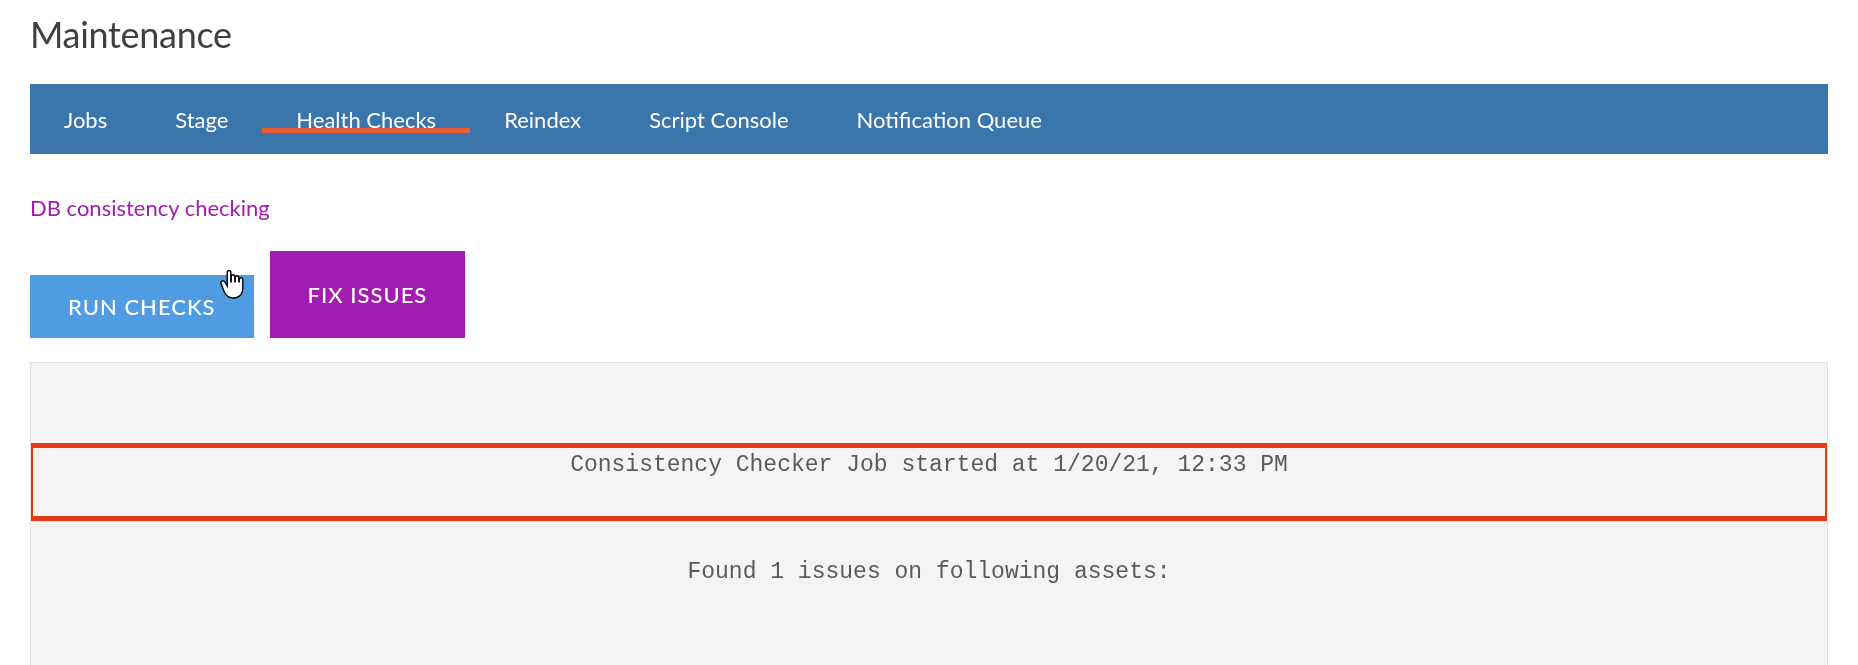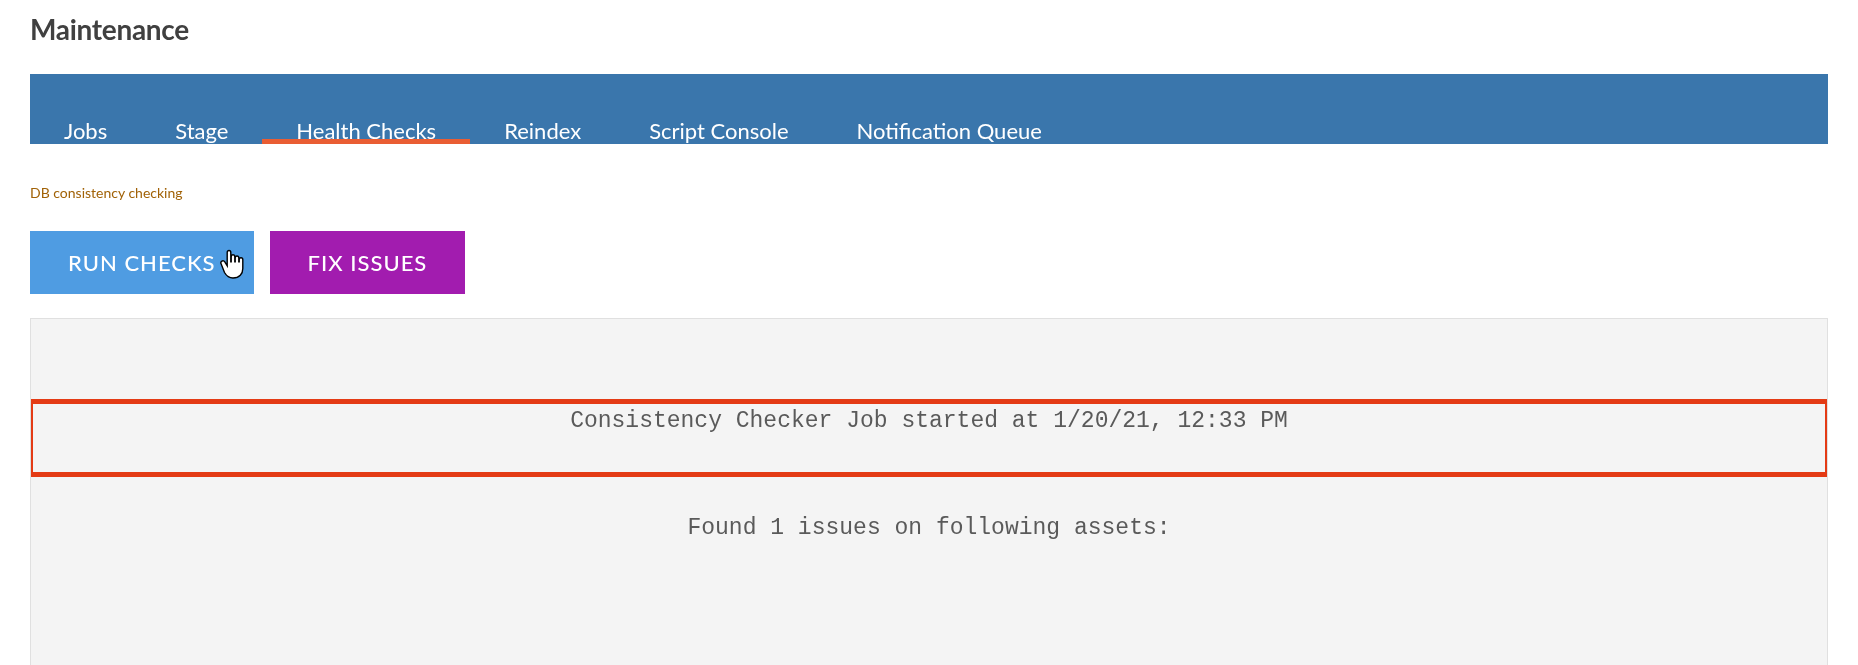--- a/index.html
+++ b/index.html
@@ -3,31 +3,31 @@
   <meta charset="utf-8">
   <style>
     * { margin: 0; padding: 0; box-sizing: border-box; }
     body {
       font-family: -apple-system, BlinkMacSystemFont, "Segoe UI", "Lato", "Helvetica Neue", Arial, sans-serif;
       background: #fff;
       color: #333;
       padding: 12px 30px;
     }
     .page-title {
-      font-size: 28px;
-      font-weight: 700;
+      font-size: 36px;
+      font-weight: 400;
       color: #404040;
       margin-bottom: 28px;
       letter-spacing: -0.3px;
     }
     .tabbar {
       background: #3a76ac;
       display: flex;
       height: 70px;
-      align-items: flex-end;
+      align-items: center;
       margin-bottom: 40px;
     }
     .tabbar .tab {
       color: #fff;
       font-size: 22px;
       font-weight: 400;
       padding: 0 34px;
       display: flex;
       align-items: center;
       cursor: pointer;
@@ -35,37 +35,37 @@
       white-space: nowrap;
     }
     .tabbar .tab.active::after {
       content: "";
       position: absolute;
       left: 0; right: 0; bottom: 0;
       height: 5px;
       background: #e95d33;
     }
     .section-subtitle {
-      color: #a16207;
-      font-size: 14px;
+      color: #a21caf;
+      font-size: 22px;
       margin-bottom: 30px;
     }
     .button-row { display: flex; gap: 16px; margin-bottom: 24px; }
     .btn {
       border: none;
       color: #fff;
       font-size: 22px;
       font-weight: 500;
       letter-spacing: 1px;
       padding: 18px 38px;
       cursor: pointer;
       font-family: inherit;
       text-transform: uppercase;
     }
-    .btn-primary { background: #4f9ce2; }
+    .btn-primary { background: #4f9ce2; margin-top: 24px; }
     .btn-secondary { background: #a21caf; }
     .cursor-pointer {
       position: absolute;
       width: 28px; height: 34px;
       pointer-events: none;
       margin-left: -6px;
       margin-top: -4px;
     }
     .btn-wrap { position: relative; }
 

